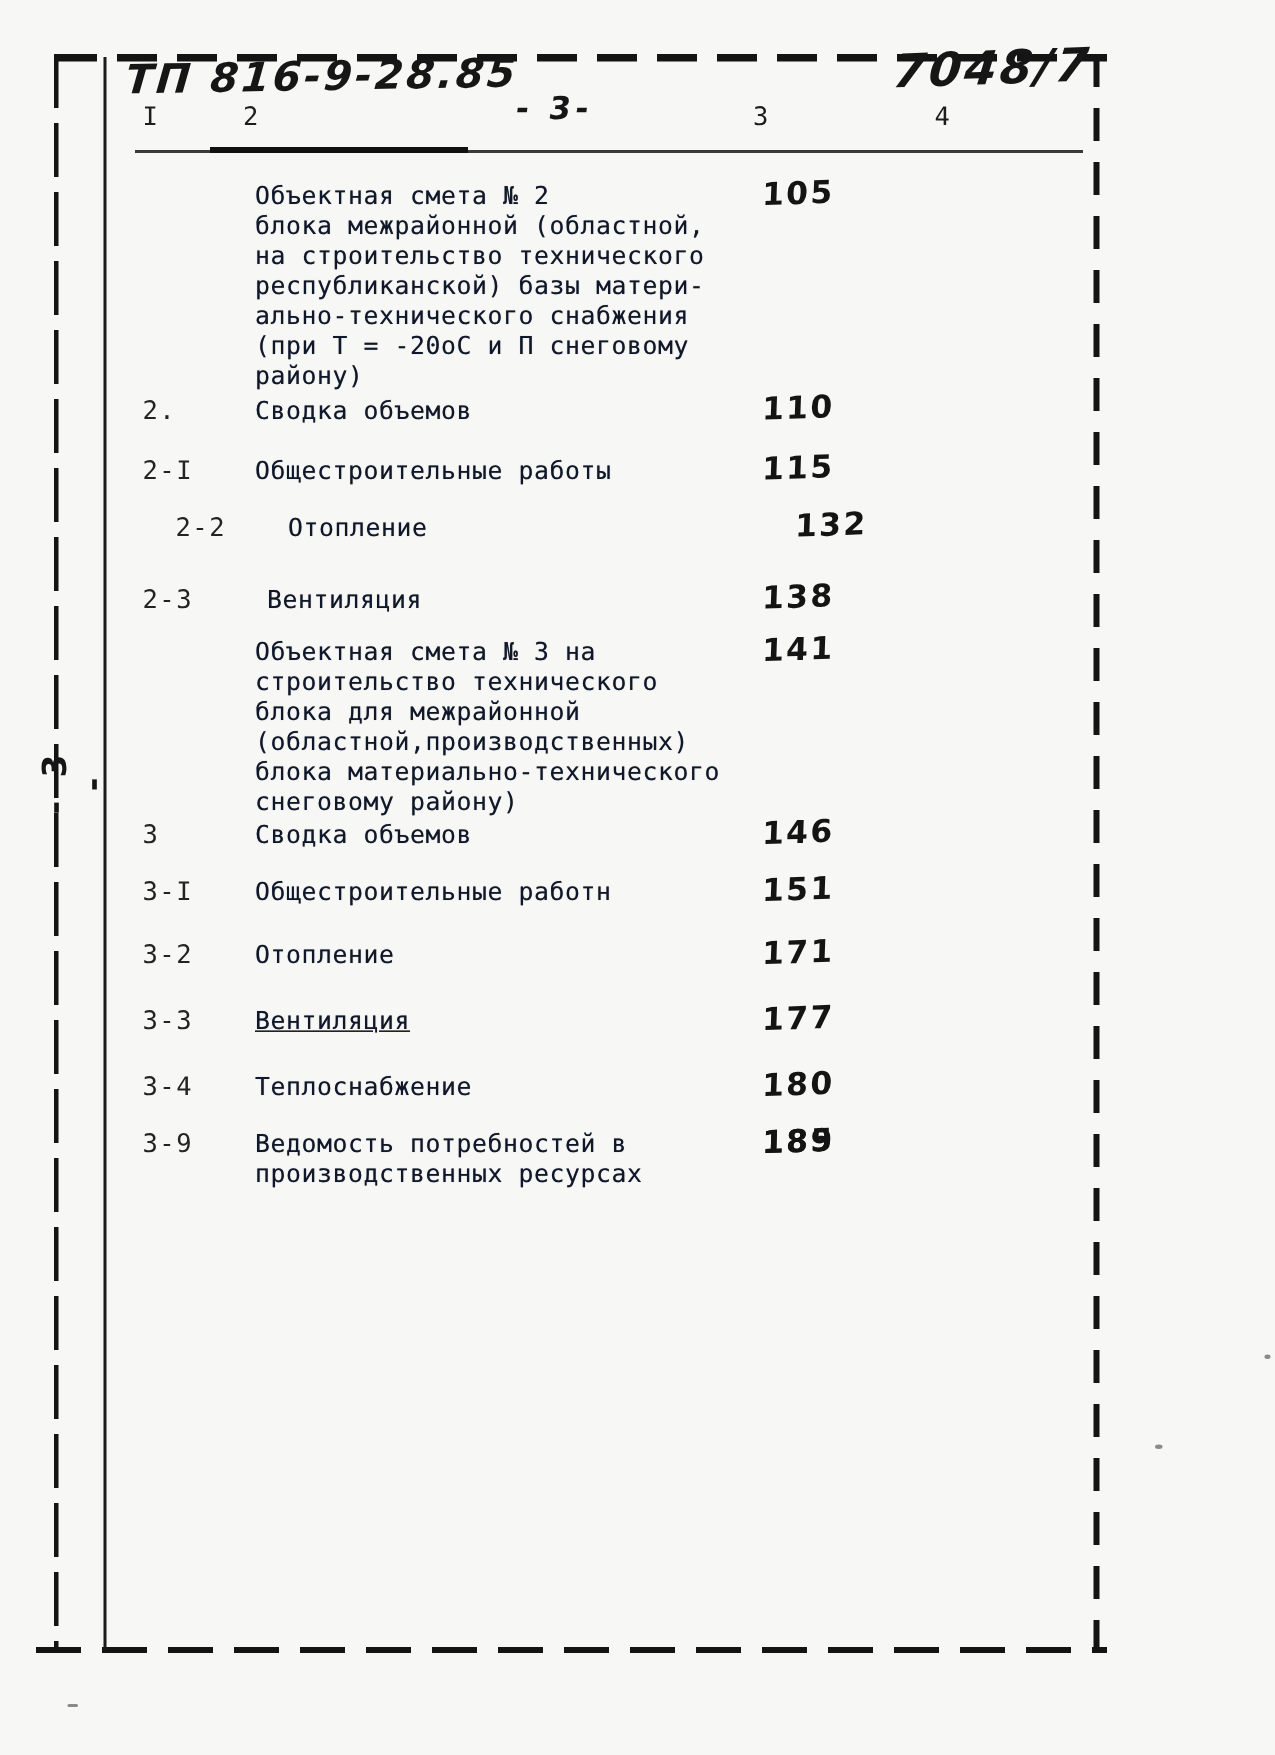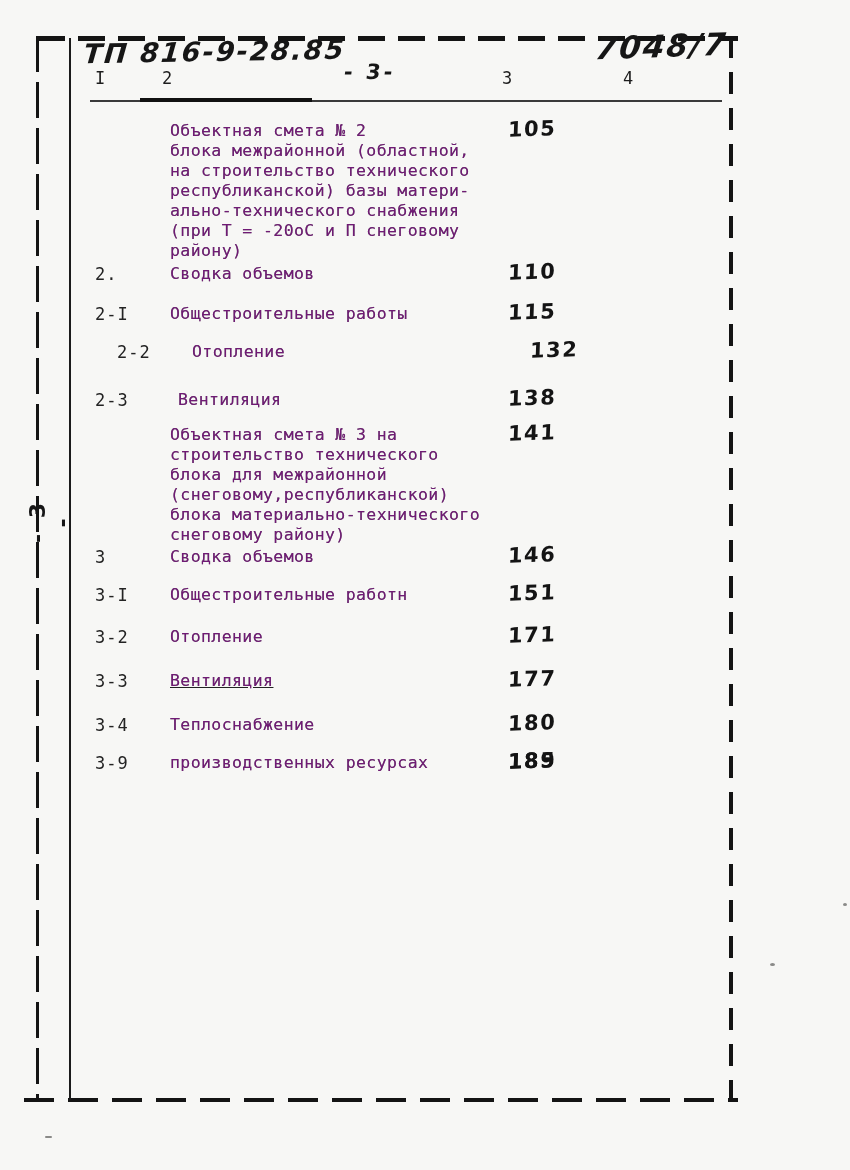--- a/index.html
+++ b/index.html
@@ -37,21 +37,21 @@
   .col-num{position:absolute;top:68px;font-size:17px;letter-spacing:1px;color:#1d1d1d;}
   .col-1{left:95px;}
   .col-2{left:162px;}
   .col-3{left:502px;}
   .col-4{left:623px;}
   
   .toc{position:absolute;left:90px;top:121px;width:600px;}
   .row{position:relative;}
   .row .code{position:absolute;left:5px;top:0;font-size:17px;letter-spacing:1px;color:#232323;}
   .row .desc{margin-left:80px;width:350px;font-size:16.5px;line-height:20px;
-    letter-spacing:0.4px;color:#701a75;text-shadow:0 0 0.5px rgba(20,20,20,0.55);}
+    letter-spacing:0.4px;color:#0f172a;text-shadow:0 0 0.5px rgba(20,20,20,0.55);}
   .row .pagenum{position:absolute;left:418px;top:-4px;display:inline-block;
     font-family:"DejaVu Sans", sans-serif;font-weight:700;font-size:21px;
     letter-spacing:1.5px;color:#141414;transform:rotate(-2deg) skewX(-4deg);}
   .row:nth-child(1){margin-bottom:3px;}
   .row:nth-child(2){margin-bottom:20px;}
   .row:nth-child(3){margin-bottom:18px;}
   .row:nth-child(4){margin-bottom:28px;margin-left:22px;}
   .row:nth-child(5){margin-bottom:15px;}
   .row:nth-child(5) .desc{margin-left:88px;}
   .row:nth-child(6){margin-bottom:2px;}
@@ -136,21 +136,21 @@
         </div>
     <span class="pagenum">138</span>
   </div>
 
   <div class="row">
     <span class="code"></span>
     <div class="desc">
           <div>Объектная смета № 3 на</div>
           <div>строительство технического</div>
           <div>блока для межрайонной</div>
-          <div>(снеговому,республиканской)</div>
+          <div>(областной,производственных)</div>
           <div>блока материально-технического</div>
           <div>снеговому району)</div>
         </div>
     <span class="pagenum">141</span>
   </div>
 
   <div class="row">
     <span class="code">3</span>
     <div class="desc">
           <div>Сводка объемов</div>
@@ -191,20 +191,21 @@
   </div>
 
   <div class="row">
     <span class="code">3-9</span>
     <span class="pagenum">185</span>
   </div>
 
   <div class="row">
     <span class="code"></span>
     <div class="desc">
+          <div>Ведомость потребностей в</div>
           <div>производственных ресурсах</div>
         </div>
     <span class="pagenum">189</span>
   </div>
 </div>
 
   <div class="smudge smudge-1"></div>
   <div class="smudge smudge-2"></div>
   <div class="smudge smudge-3"></div>
 </div>

